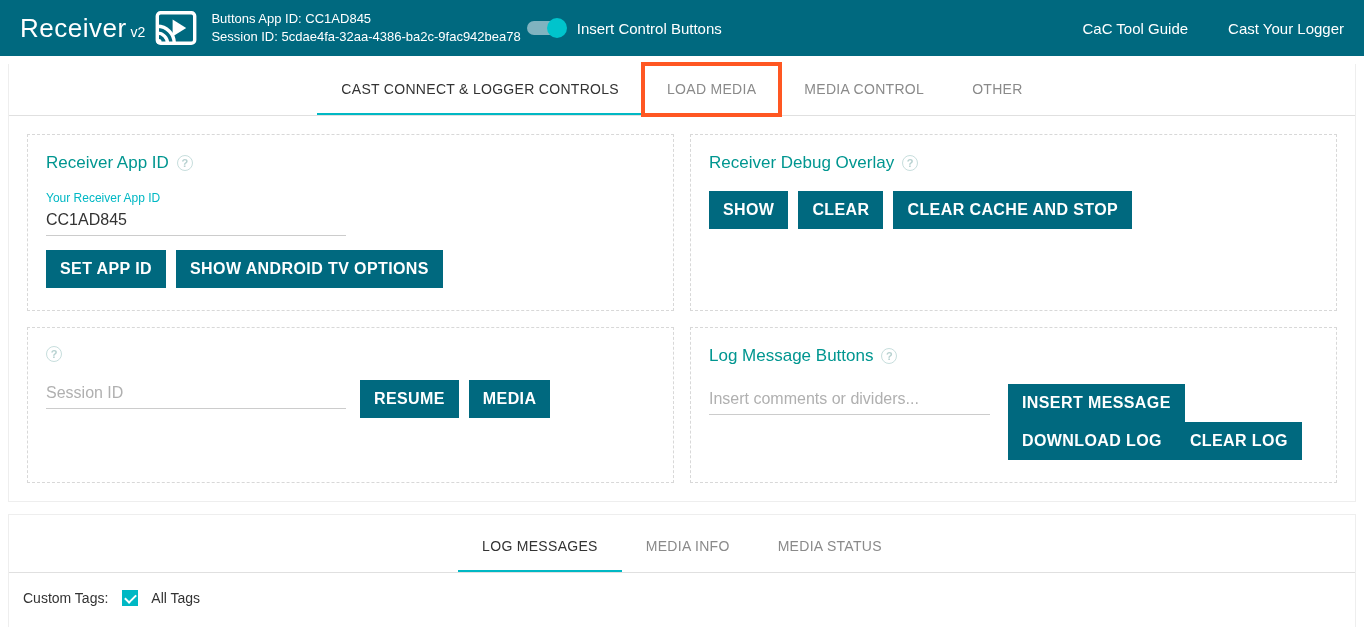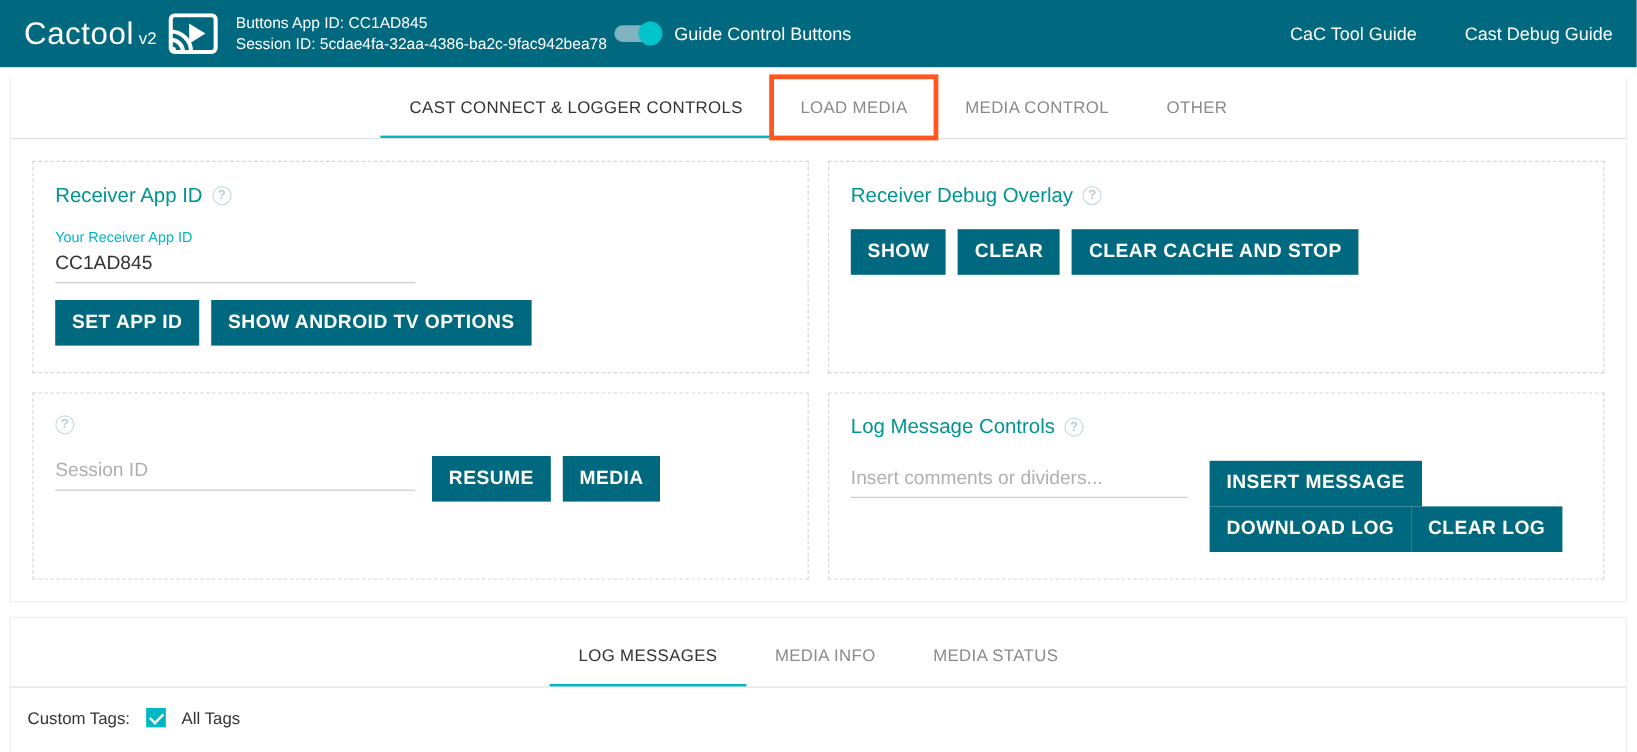--- a/index.html
+++ b/index.html
@@ -112,45 +112,45 @@
   }
   .chk::after {
     content:""; position:absolute; left:3px; top:0px; width:5px; height:9px; border:solid #fff; border-width:0 2px 2px 0; transform:rotate(45deg);
   }
 </style>
 </head>
 <body>
 
 <div class="header">
   <div class="brand">
-    <span class="brand-main">Cactool</span>
+    <span class="brand-main">Receiver</span>
     <span class="brand-sub">v2</span>
   </div>
   <span class="cast-icon">
     <svg width="42" height="34" viewBox="0 0 24 20" fill="none" stroke="#fff" stroke-width="2">
       <rect x="1" y="1" width="22" height="18" rx="2" fill="none"></rect>
       <polygon points="10,5 18,10 10,15" fill="#fff" stroke="none"></polygon>
       <path d="M1 9 a10 10 0 0 1 10 10" fill="none"></path>
       <path d="M1 13 a6 6 0 0 1 6 6" fill="none"></path>
       <circle cx="2" cy="18" r="1.5" fill="#fff" stroke="none"></circle>
     </svg>
   </span>
   <div class="ids">
     <div>Buttons App ID: CC1AD845</div>
     <div>Session ID: 5cdae4fa-32aa-4386-ba2c-9fac942bea78</div>
   </div>
   <div class="toggle-wrap">
     <div class="toggle">
         <div class="toggle-knob"></div>
       </div>
-    <span class="toggle-label">Guide Control Buttons</span>
+    <span class="toggle-label">Insert Control Buttons</span>
   </div>
   <div class="header-spacer"></div>
   <span class="header-link">CaC Tool Guide</span>
-  <span class="header-link">Cast Debug Guide</span>
+  <span class="header-link">Cast Your Logger</span>
 </div>
 
 <div class="top-paper">
   <div class="tabs">
     <div class="tab active">CAST CONNECT &amp; LOGGER CONTROLS</div>
     <div class="tab highlight">LOAD MEDIA</div>
     <div class="tab">MEDIA CONTROL</div>
     <div class="tab">OTHER</div>
   </div>
 
@@ -197,21 +197,21 @@
         </div>
         <div class="btn-row">
           <button class="btn">RESUME</button>
           <button class="btn">MEDIA</button>
         </div>
       </div>
     </div>
 
     <div class="card">
       <div class="card-title">
-        <span>Log Message Controls</span>
+        <span>Log Message Buttons</span>
         <span class="help-icon">?</span>
       </div>
       <div class="log-body-row">
         <input class="log-input" placeholder="Insert comments or dividers..." style="">
         <div class="log-btns">
           <button class="btn">INSERT MESSAGE</button>
           <button class="btn">DOWNLOAD LOG</button>
           <button class="btn">CLEAR LOG</button>
         </div>
       </div>

